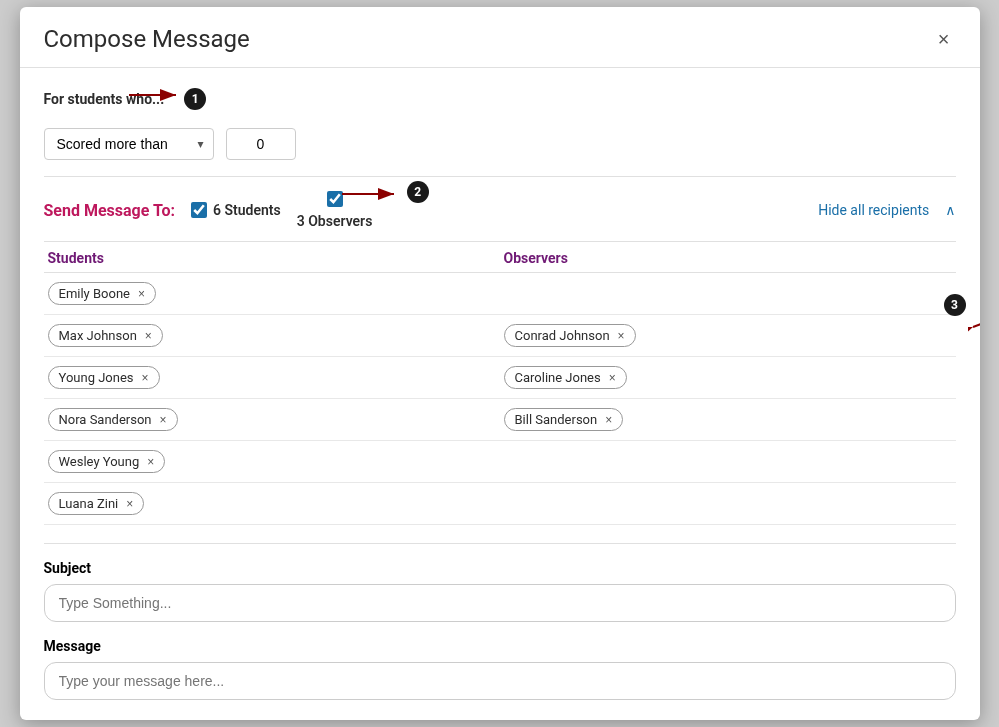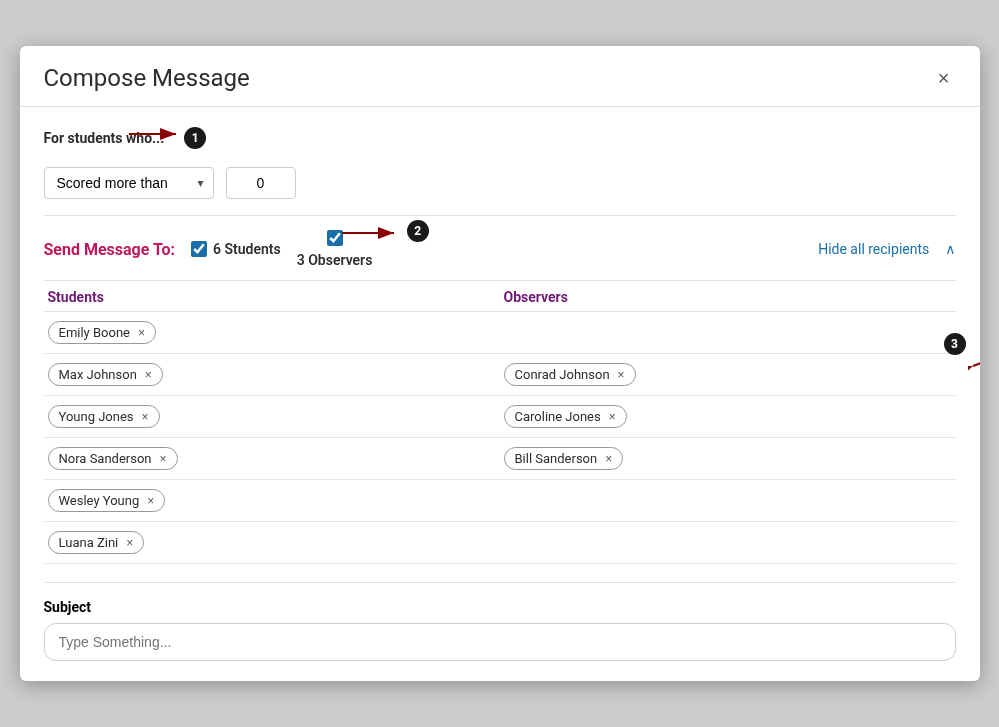--- a/index.html
+++ b/index.html
@@ -374,15 +374,19 @@
         </div>
         <div class="recipient-cell"></div>
       </div>
     </div>
 
     <div class="subject-section">
       <div class="section-heading">Subject</div>
       <input class="text-input" type="text" style="display: block;" placeholder="Type Something...">
     </div>
 
+    <div class="message-section">
+      <div class="section-heading">Message</div>
+      <input class="text-input" type="text" style="display: block;" placeholder="Type your message here...">
+    </div>
 
   </div>
 </div>
 
 </body></html>

